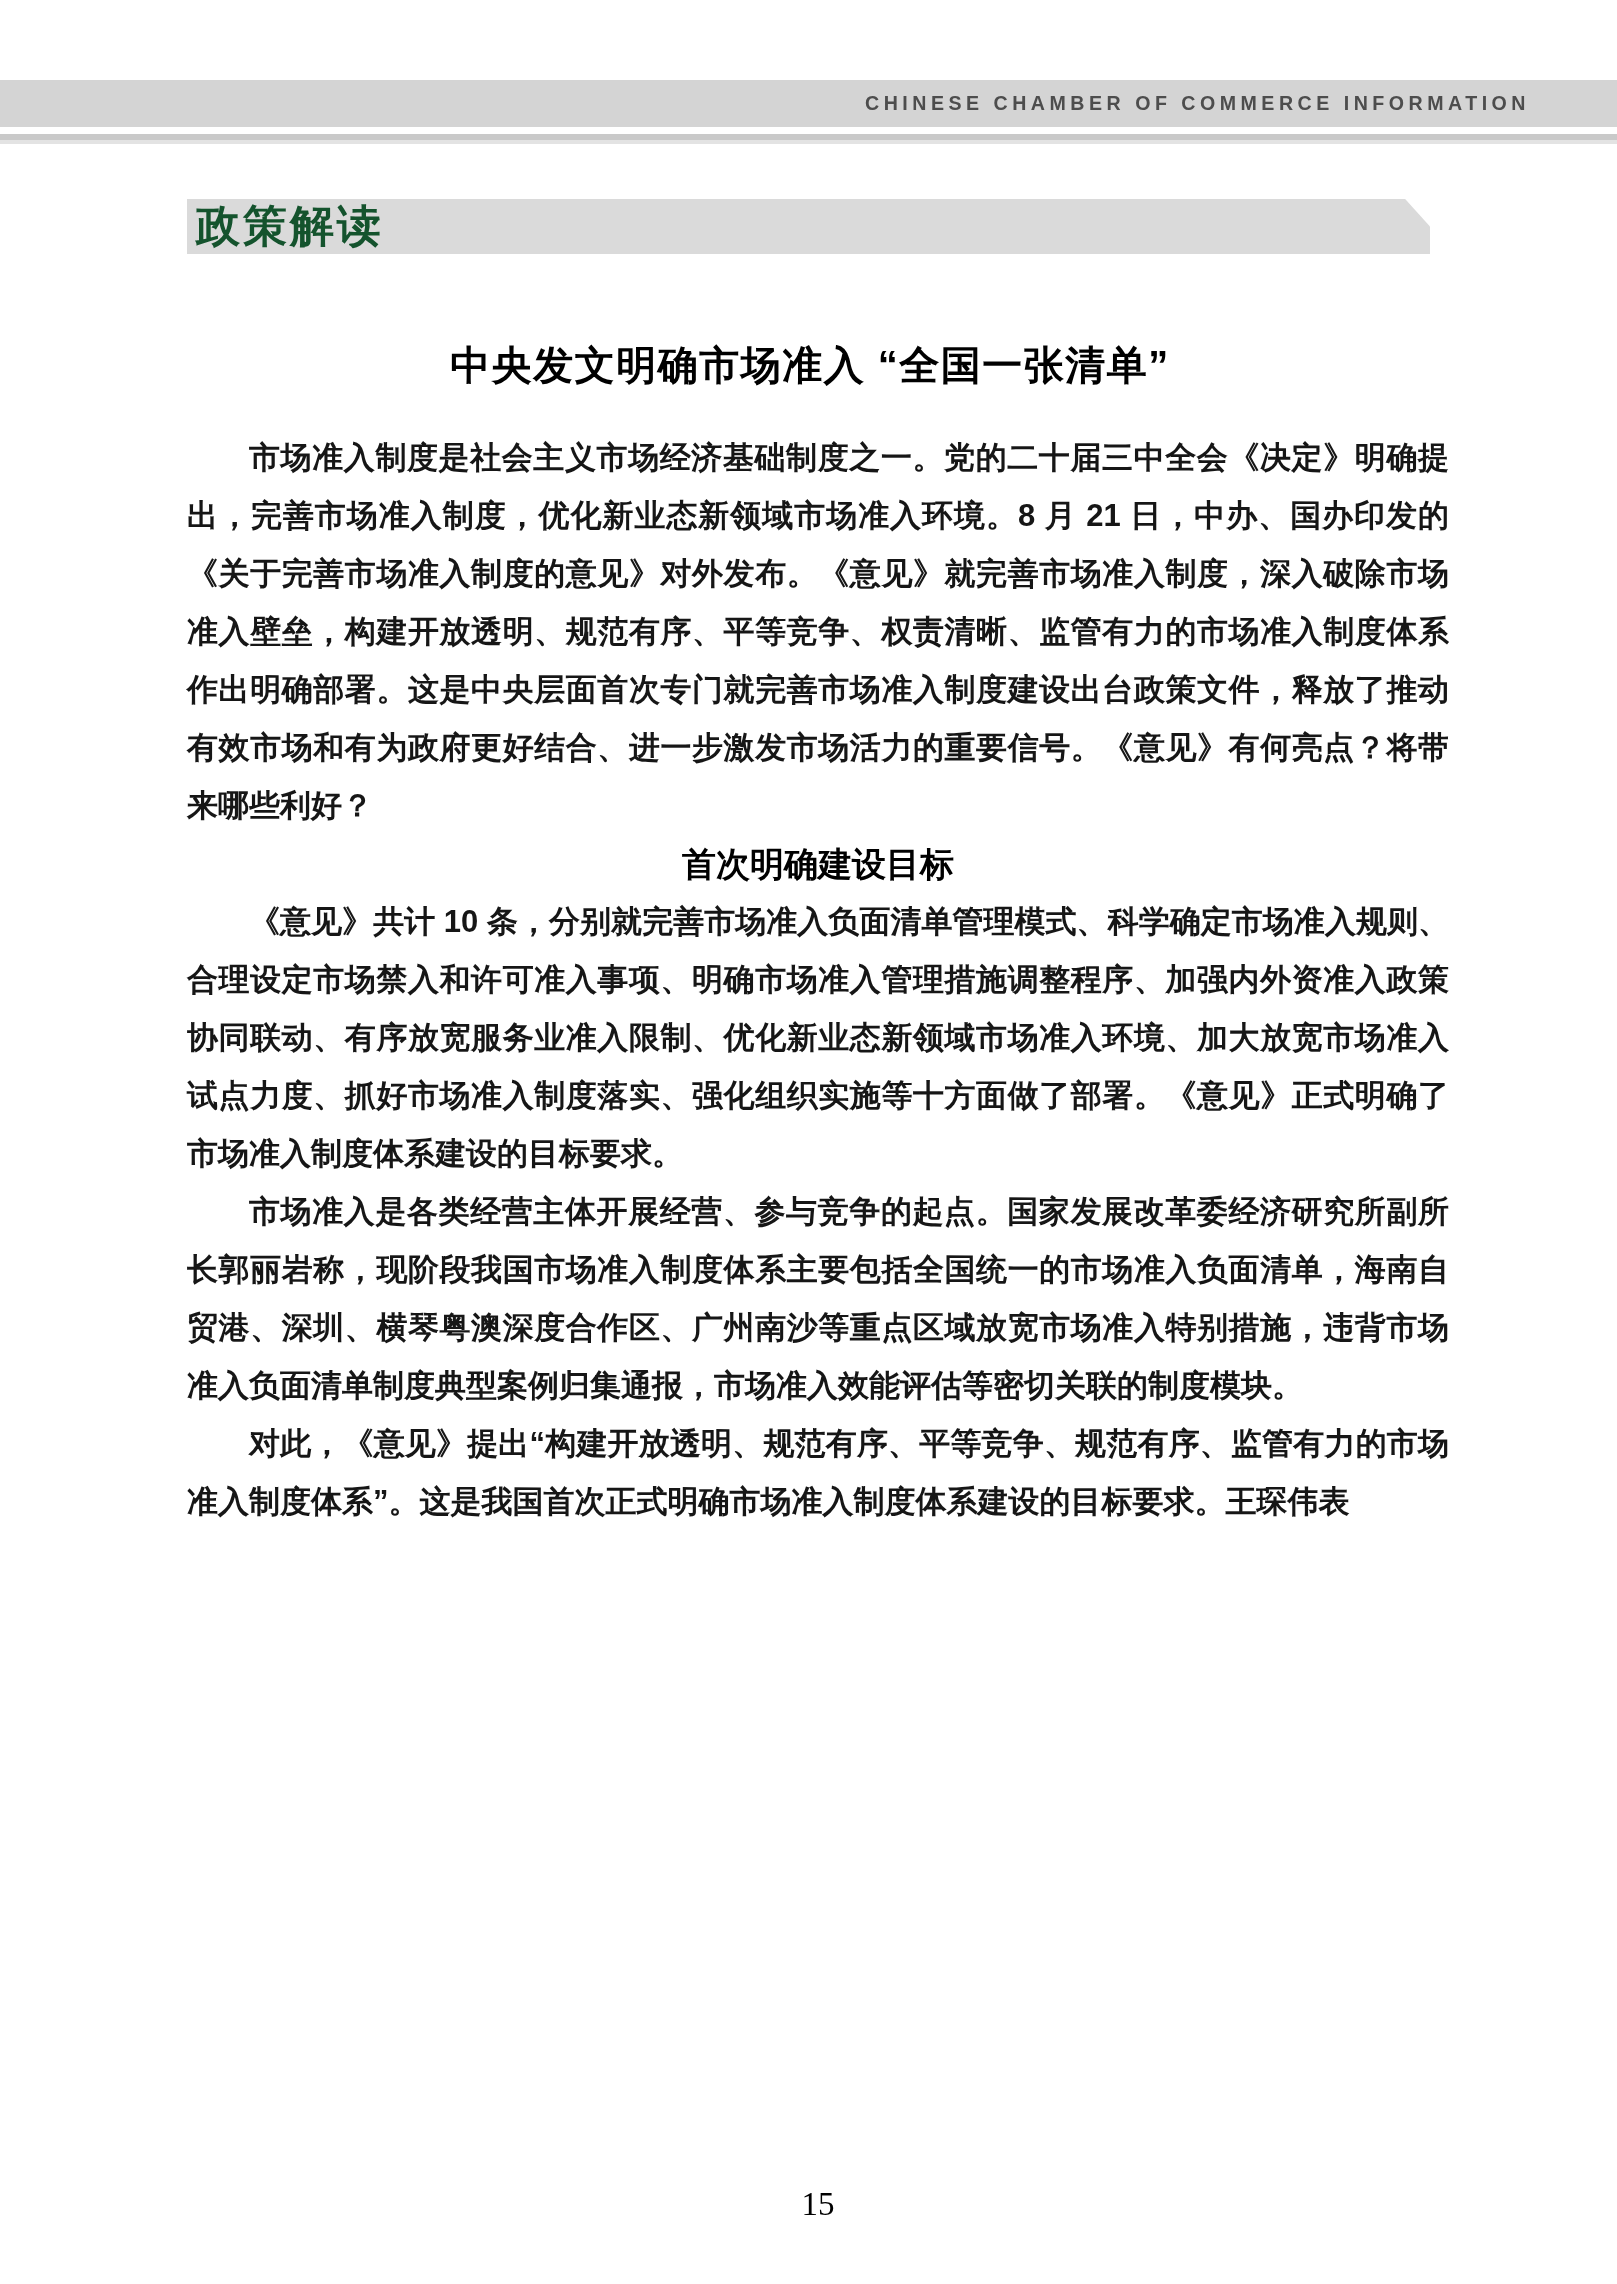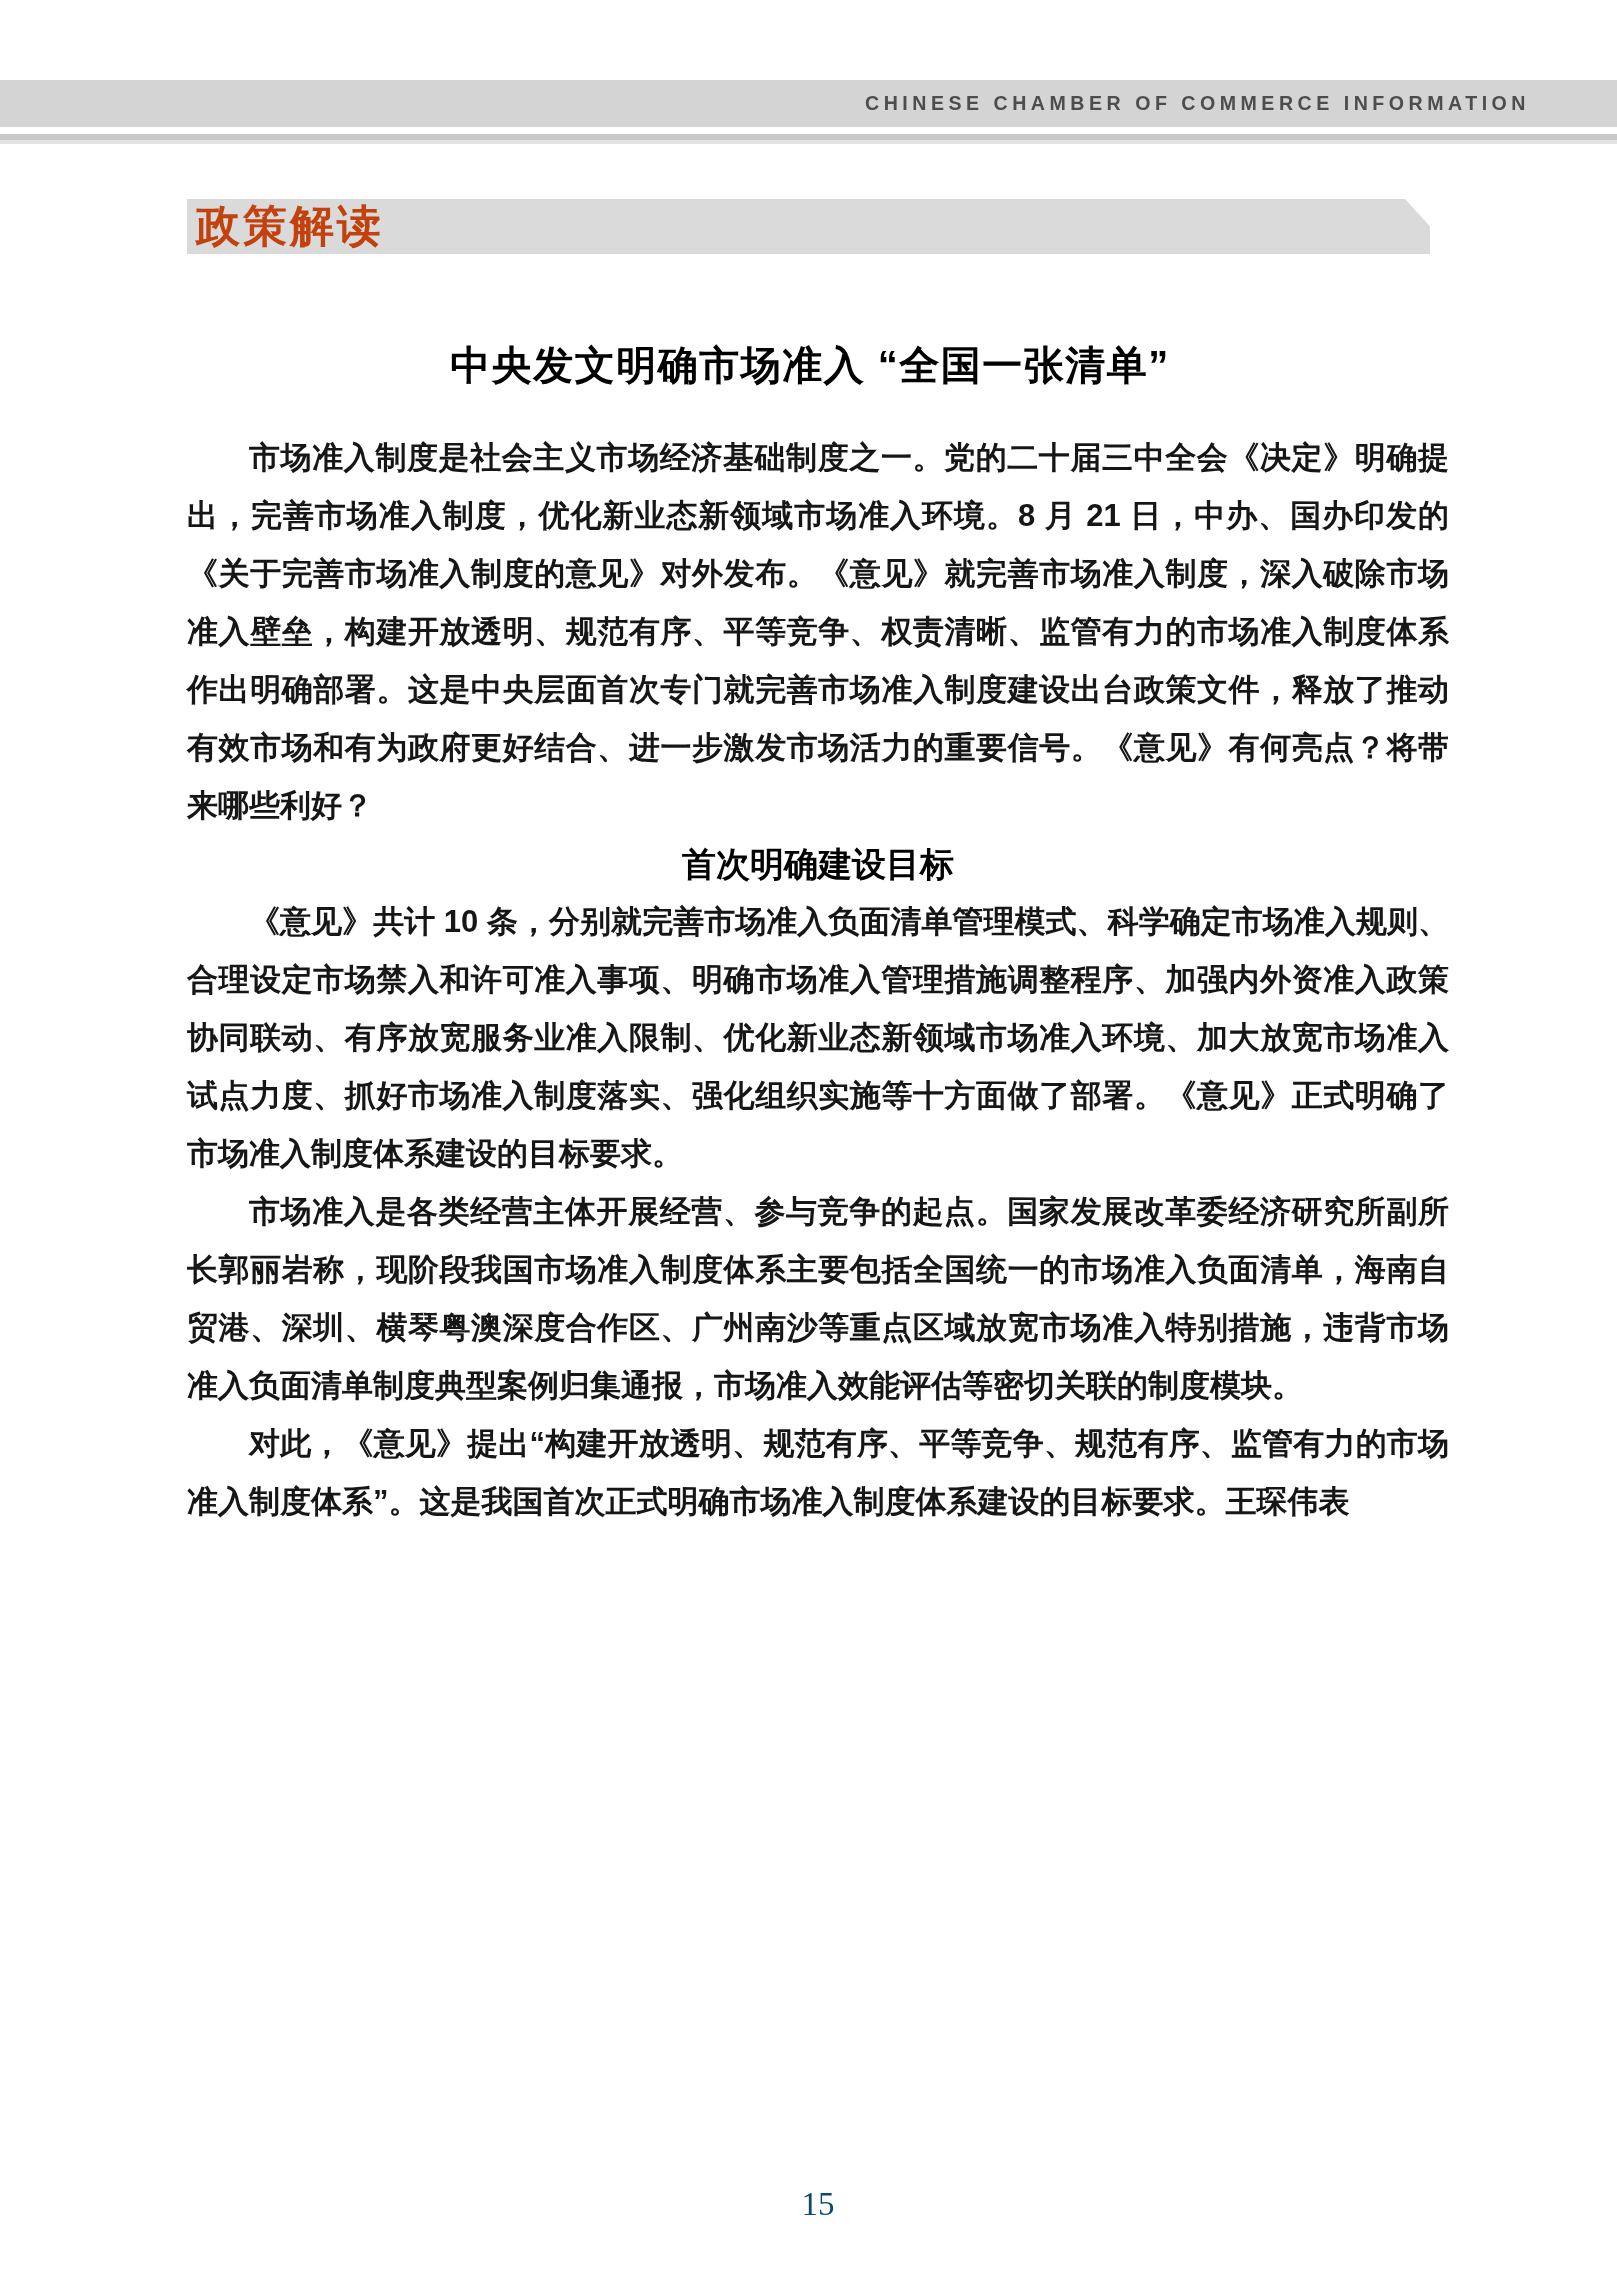--- a/index.html
+++ b/index.html
@@ -57,21 +57,21 @@
     display:flex;
     align-items:center;
     padding-left:9px;
     box-sizing:border-box;
   }
   .section-label {
     font-family:"Liberation Serif", serif;
     font-weight:bold;
     font-size:44px;
     letter-spacing:3px;
-    color:#c2410c;
+    color:#14532d;
     line-height:1;
   }
 
   
   .article-title {
     position:absolute;
     top:340px; left:179px;
     width:1262px;
     margin:0;
     text-align:center;
@@ -110,21 +110,21 @@
 
   
   .page-number {
     position:absolute;
     top:2186px; left:187px;
     width:1262px;
     text-align:center;
     font-family:"Liberation Serif", serif;
     font-size:33px;
     line-height:36px;
-    color:#0c4a6e;
+    color:#000000;
   }
 </style>
 </head>
 <body>
 
 <div class="page">
 
   <div class="header-band">
     <span class="header-text">CHINESE CHAMBER OF COMMERCE INFORMATION</span>
   </div>

